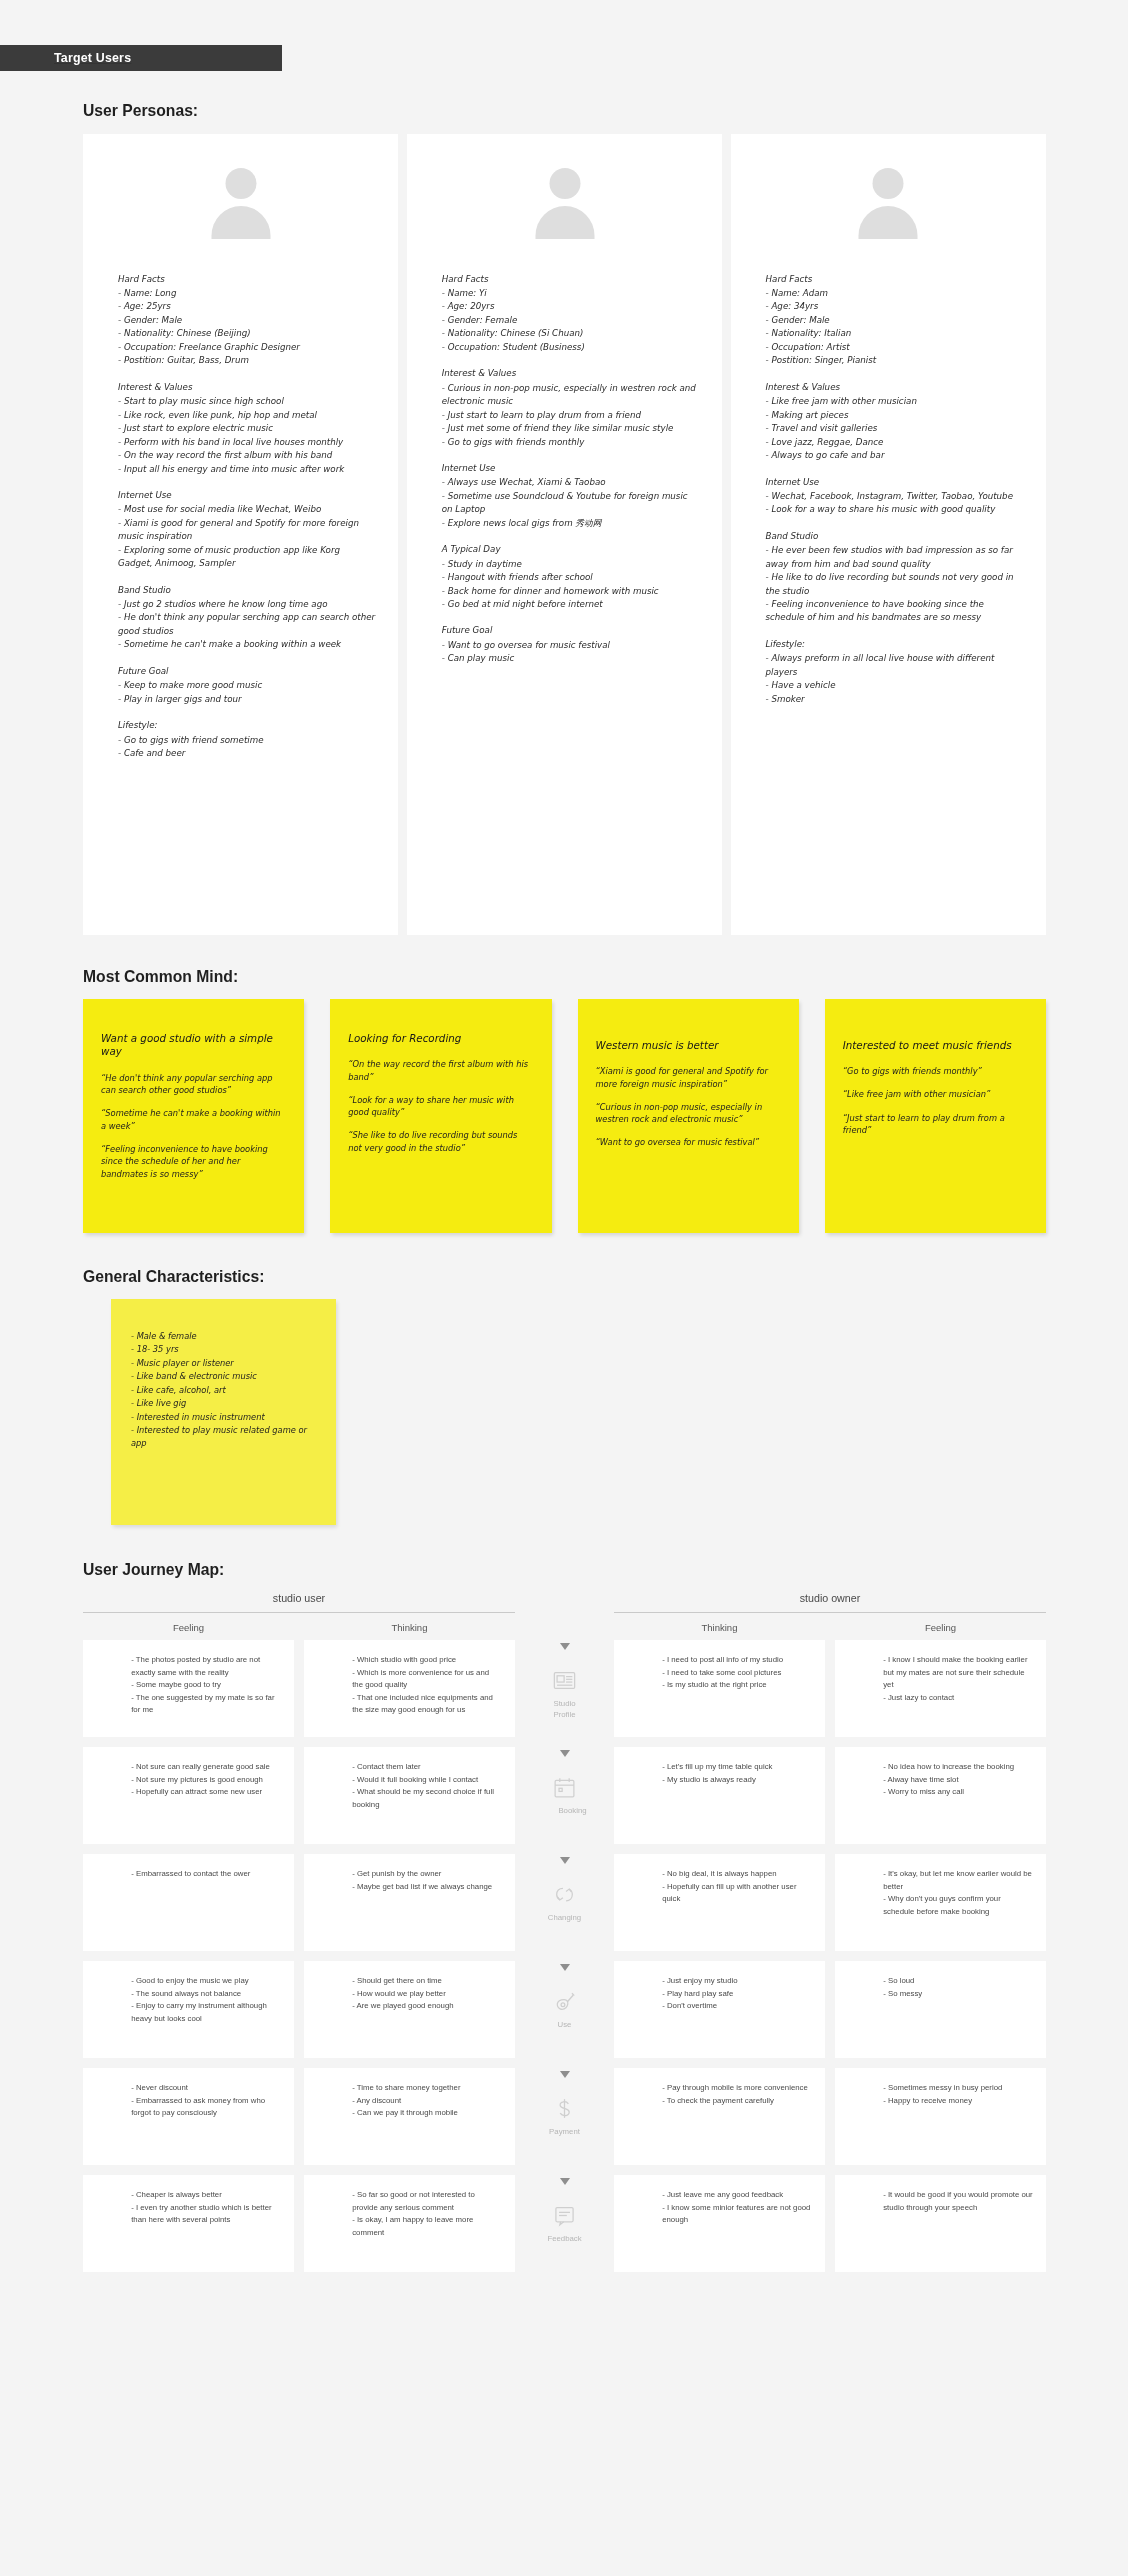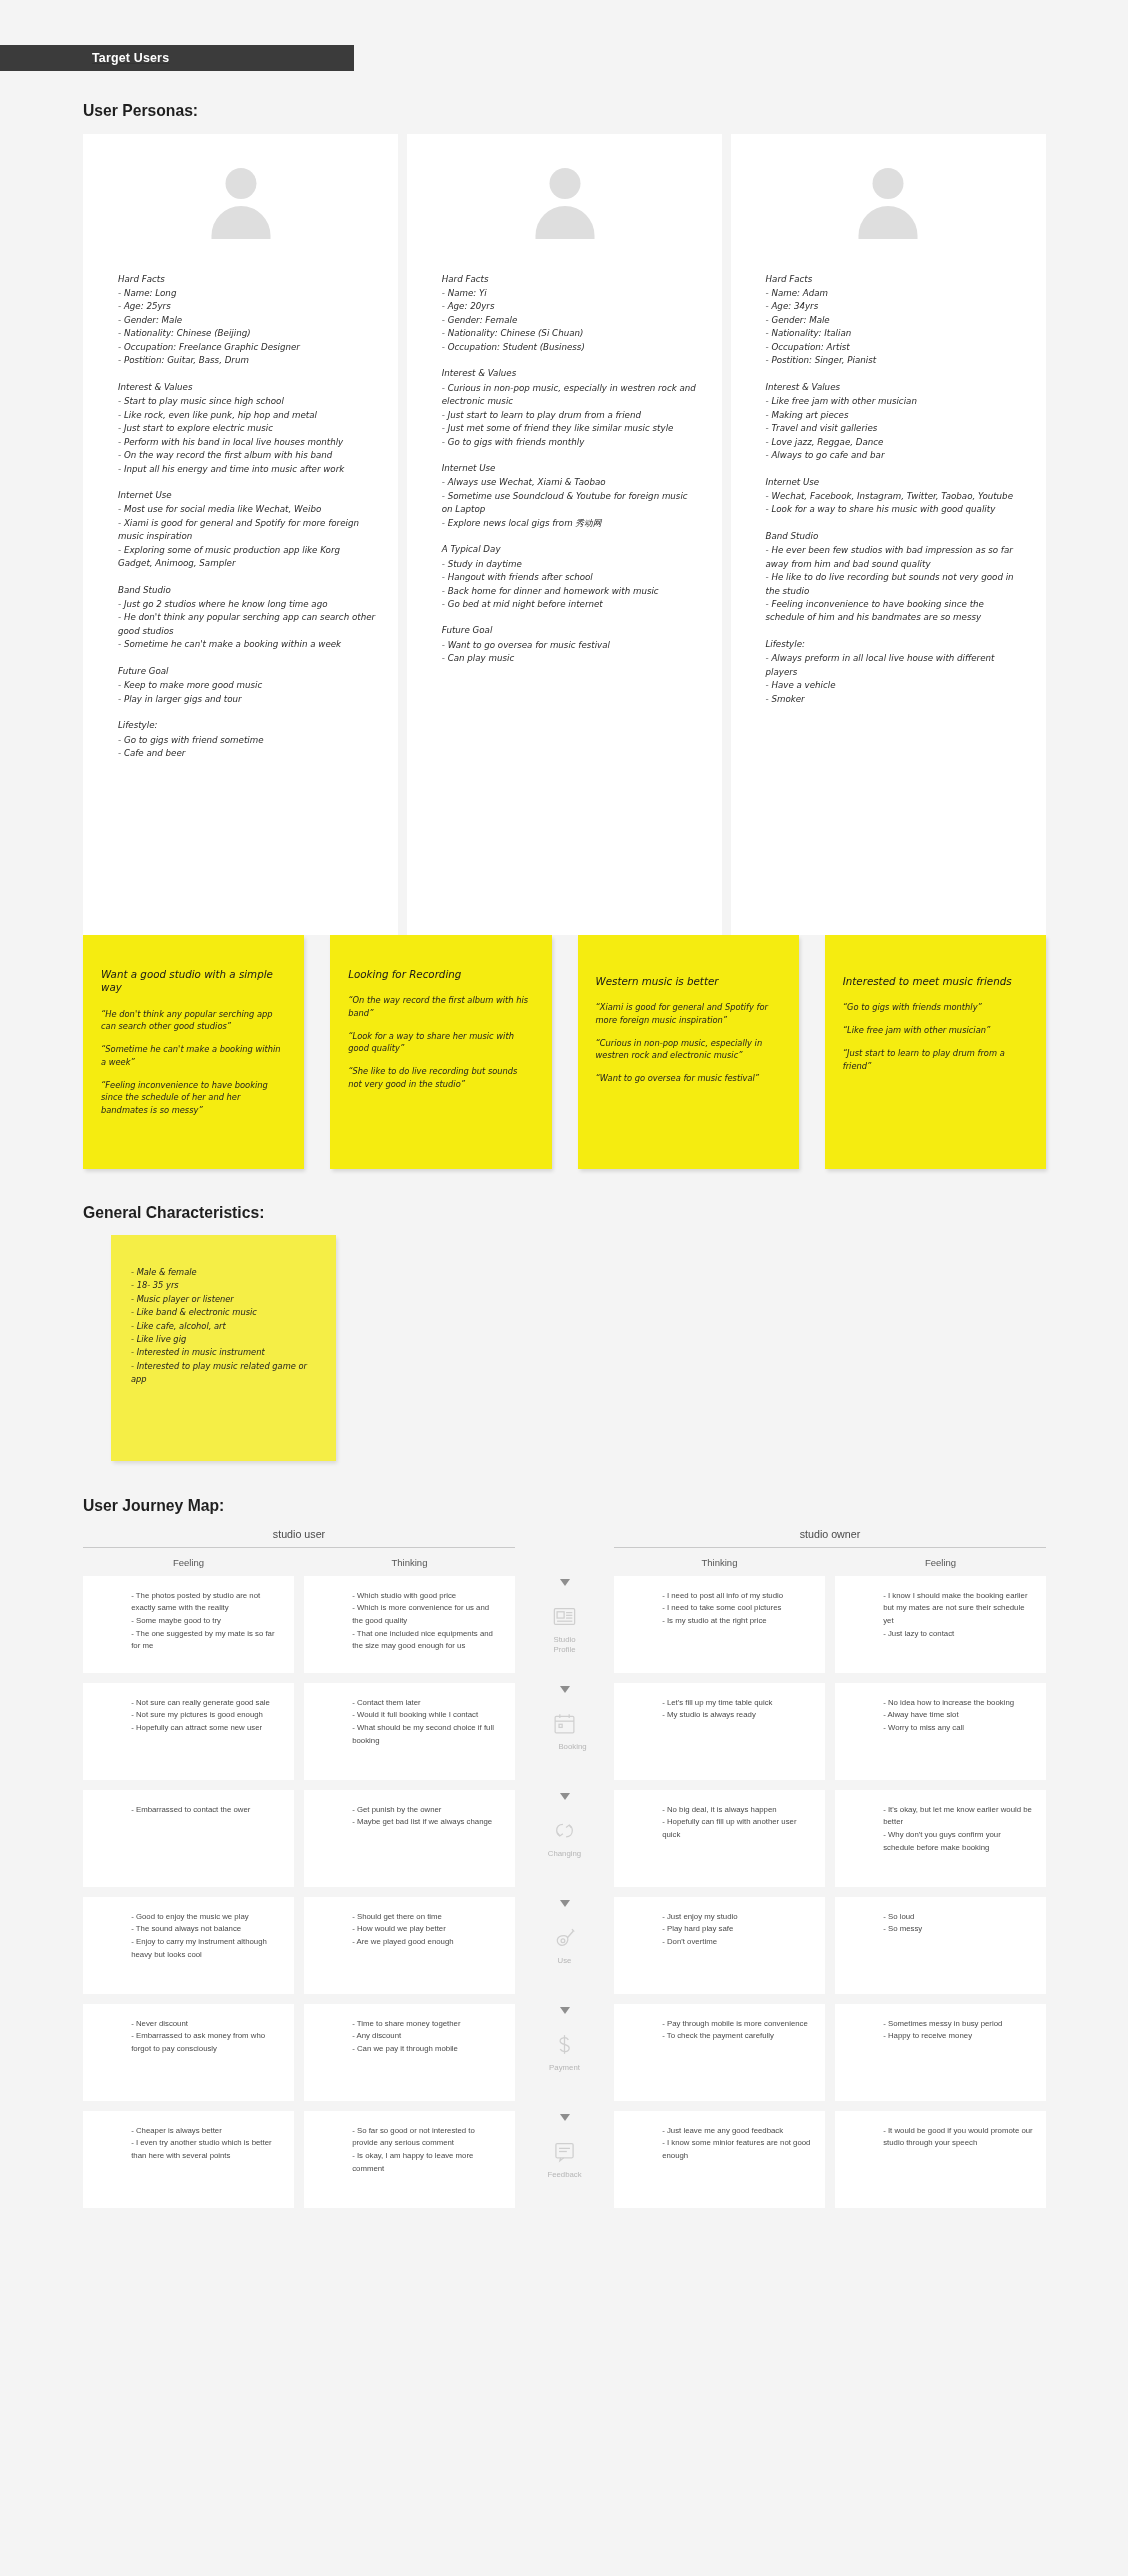--- a/index.html
+++ b/index.html
@@ -7,26 +7,26 @@
     width: 1129px;
     background: #f4f4f4;
     font-family: "Liberation Sans", sans-serif;
     color: #333;
   }
   .page { width: 1129px; position: relative; padding-bottom: 50px; }
 
   
   .banner {
     margin-top: 45px;
-    width: 354px;
+    width: 282px;
     height: 26.4px;
     background: #3b3b3b;
     display: flex;
     align-items: center;
-    padding-left: 92px;
+    padding-left: 54px;
     text-decoration: underline;
   }
   .banner-text {
     color: #fff;
     font-size: 12.4px;
     font-weight: bold;
     letter-spacing: 0.2px;
   }
 
   .section-heading {
@@ -342,20 +342,21 @@
           <div class="pgroup">
             <div class="pgroup-title">Lifestyle:</div>
             <div class="pitem">- Always preform in all local live house with different players</div>
             <div class="pitem">- Have a vehicle</div>
             <div class="pitem">- Smoker</div>
           </div>
         </div>
       </div>
     </div>
 
+  <h2 class="section-heading" style="margin-top:33px">Most Common Mind:</h2>
   <div class="notes-row" id="notes-row">
       <div class="note">
         <div class="note-title">Want a good studio with a simple way</div>
         <div class="note-quote">“He don't think any popular serching app can search other good studios”</div>
         <div class="note-quote">“Sometime he can't make a booking within a week”</div>
         <div class="note-quote">“Feeling inconvenience to have booking since the schedule of her and her bandmates is so messy”</div>
       </div>
       <div class="note">
         <div class="note-title">Looking for Recording</div>
         <div class="note-quote">“On the way record the first album with his band”</div>

